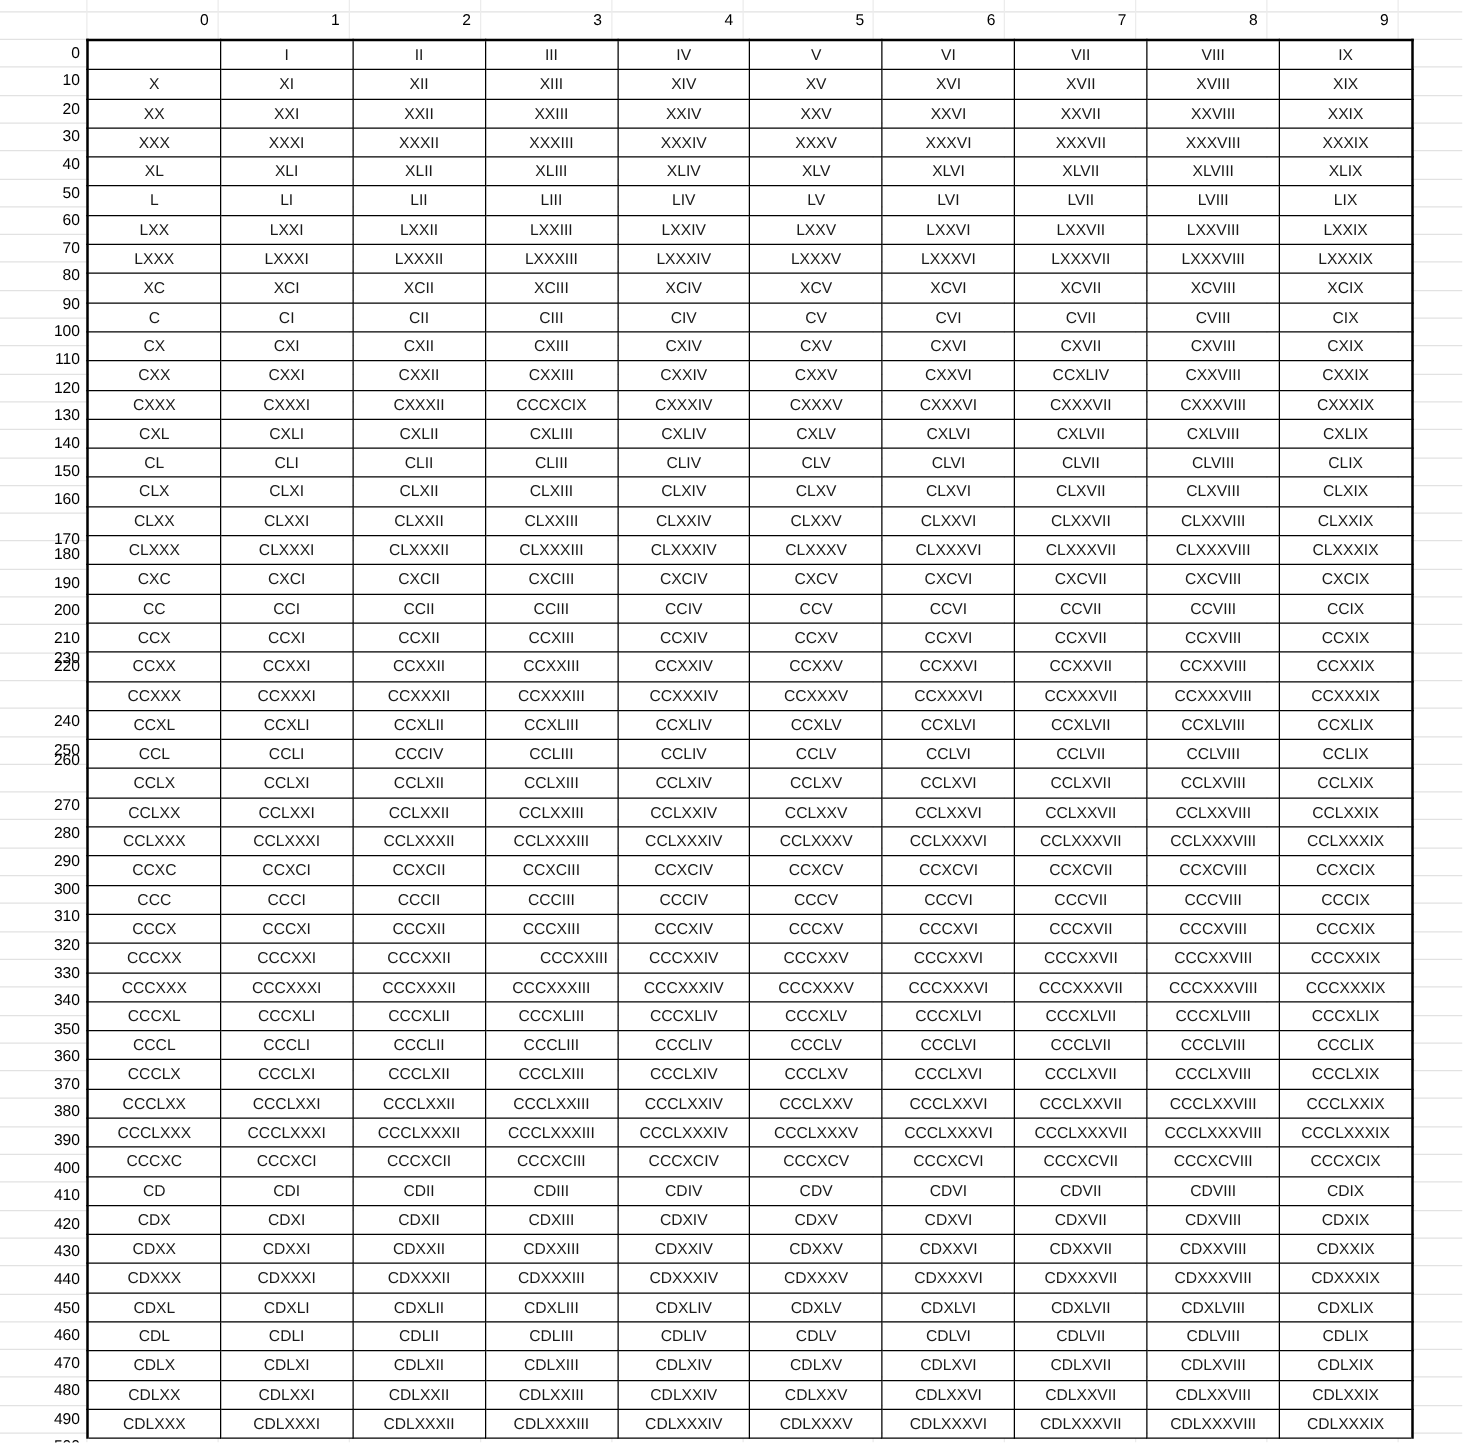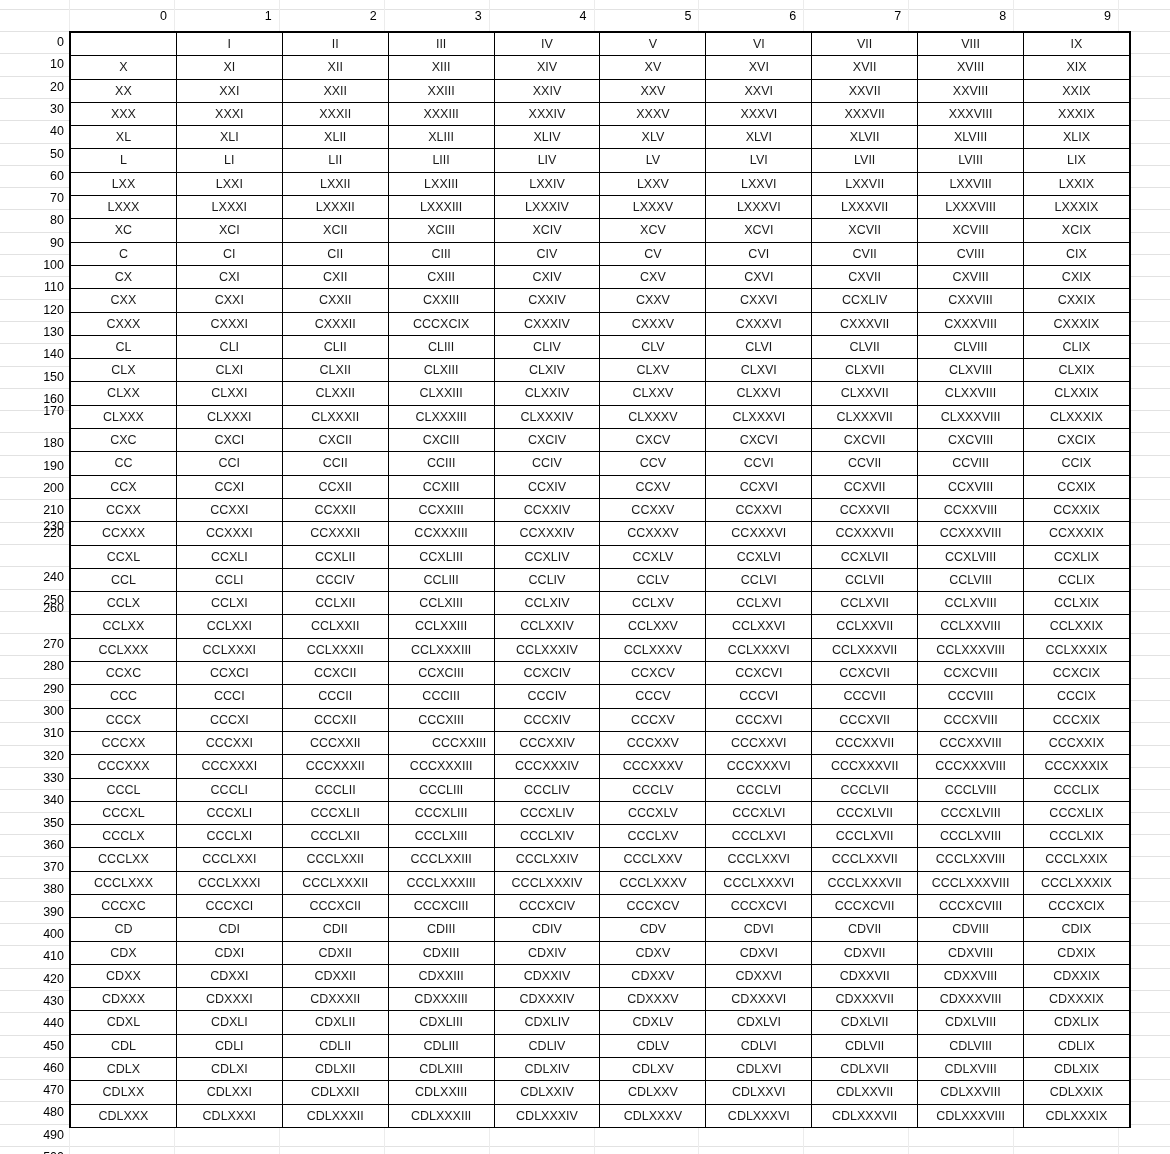--- a/index.html
+++ b/index.html
@@ -209,21 +209,21 @@
       <div class="row-header" style="top: 187.1px;">70</div>
       <div class="row-header" style="top: 209.4px;">80</div>
       <div class="row-header" style="top: 231.7px;">90</div>
       <div class="row-header" style="top: 254px;">100</div>
       <div class="row-header" style="top: 276.3px;">110</div>
       <div class="row-header" style="top: 298.6px;">120</div>
       <div class="row-header" style="top: 320.9px;">130</div>
       <div class="row-header" style="top: 343.2px;">140</div>
       <div class="row-header" style="top: 365.5px;">150</div>
       <div class="row-header" style="top: 387.8px;">160</div>
-      <div class="row-header" style="top: 400px;">170</div>
+      <div class="row-header" style="top: 420px;">170</div>
       <div class="row-header" style="top: 432.4px;">180</div>
       <div class="row-header" style="top: 454.7px;">190</div>
       <div class="row-header" style="top: 477px;">200</div>
       <div class="row-header" style="top: 499.3px;">210</div>
       <div class="row-header" style="top: 521.6px;">220</div>
       <div class="row-header" style="top: 515px;">230</div>
       <div class="row-header" style="top: 566.2px;">240</div>
       <div class="row-header" style="top: 588.5px;">250</div>
       <div class="row-header" style="top: 597px;">260</div>
       <div class="row-header" style="top: 633.1px;">270</div>
@@ -405,20 +405,32 @@
             <td style="width: 104.9px;">CXXXII</td>
             <td style="width: 104.9px;">CCCXCIX</td>
             <td style="width: 104.9px;">CXXXIV</td>
             <td style="width: 104.9px;">CXXXV</td>
             <td style="width: 104.9px;">CXXXVI</td>
             <td style="width: 104.9px;">CXXXVII</td>
             <td style="width: 104.9px;">CXXXVIII</td>
             <td style="width: 104.9px;">CXXXIX</td>
           </tr>
           <tr>
+            <td style="width: 104.9px;">CXL</td>
+            <td style="width: 104.9px;">CXLI</td>
+            <td style="width: 104.9px;">CXLII</td>
+            <td style="width: 104.9px;">CXLIII</td>
+            <td style="width: 104.9px;">CXLIV</td>
+            <td style="width: 104.9px;">CXLV</td>
+            <td style="width: 104.9px;">CXLVI</td>
+            <td style="width: 104.9px;">CXLVII</td>
+            <td style="width: 104.9px;">CXLVIII</td>
+            <td style="width: 104.9px;">CXLIX</td>
+          </tr>
+          <tr>
             <td style="width: 104.9px;">CL</td>
             <td style="width: 104.9px;">CLI</td>
             <td style="width: 104.9px;">CLII</td>
             <td style="width: 104.9px;">CLIII</td>
             <td style="width: 104.9px;">CLIV</td>
             <td style="width: 104.9px;">CLV</td>
             <td style="width: 104.9px;">CLVI</td>
             <td style="width: 104.9px;">CLVII</td>
             <td style="width: 104.9px;">CLVIII</td>
             <td style="width: 104.9px;">CLIX</td>
@@ -633,44 +645,44 @@
             <td style="width: 104.9px;">CCCXXXII</td>
             <td style="width: 104.9px;">CCCXXXIII</td>
             <td style="width: 104.9px;">CCCXXXIV</td>
             <td style="width: 104.9px;">CCCXXXV</td>
             <td style="width: 104.9px;">CCCXXXVI</td>
             <td style="width: 104.9px;">CCCXXXVII</td>
             <td style="width: 104.9px;">CCCXXXVIII</td>
             <td style="width: 104.9px;">CCCXXXIX</td>
           </tr>
           <tr>
+            <td style="width: 104.9px;">CCCXL</td>
+            <td style="width: 104.9px;">CCCXLI</td>
+            <td style="width: 104.9px;">CCCXLII</td>
+            <td style="width: 104.9px;">CCCXLIII</td>
+            <td style="width: 104.9px;">CCCXLIV</td>
+            <td style="width: 104.9px;">CCCXLV</td>
+            <td style="width: 104.9px;">CCCXLVI</td>
+            <td style="width: 104.9px;">CCCXLVII</td>
+            <td style="width: 104.9px;">CCCXLVIII</td>
+            <td style="width: 104.9px;">CCCXLIX</td>
+          </tr>
+          <tr>
             <td style="width: 104.9px;">CCCL</td>
             <td style="width: 104.9px;">CCCLI</td>
             <td style="width: 104.9px;">CCCLII</td>
             <td style="width: 104.9px;">CCCLIII</td>
             <td style="width: 104.9px;">CCCLIV</td>
             <td style="width: 104.9px;">CCCLV</td>
             <td style="width: 104.9px;">CCCLVI</td>
             <td style="width: 104.9px;">CCCLVII</td>
             <td style="width: 104.9px;">CCCLVIII</td>
             <td style="width: 104.9px;">CCCLIX</td>
           </tr>
           <tr>
-            <td style="width: 104.9px;">CCCXL</td>
-            <td style="width: 104.9px;">CCCXLI</td>
-            <td style="width: 104.9px;">CCCXLII</td>
-            <td style="width: 104.9px;">CCCXLIII</td>
-            <td style="width: 104.9px;">CCCXLIV</td>
-            <td style="width: 104.9px;">CCCXLV</td>
-            <td style="width: 104.9px;">CCCXLVI</td>
-            <td style="width: 104.9px;">CCCXLVII</td>
-            <td style="width: 104.9px;">CCCXLVIII</td>
-            <td style="width: 104.9px;">CCCXLIX</td>
-          </tr>
-          <tr>
             <td style="width: 104.9px;">CCCLX</td>
             <td style="width: 104.9px;">CCCLXI</td>
             <td style="width: 104.9px;">CCCLXII</td>
             <td style="width: 104.9px;">CCCLXIII</td>
             <td style="width: 104.9px;">CCCLXIV</td>
             <td style="width: 104.9px;">CCCLXV</td>
             <td style="width: 104.9px;">CCCLXVI</td>
             <td style="width: 104.9px;">CCCLXVII</td>
             <td style="width: 104.9px;">CCCLXVIII</td>
             <td style="width: 104.9px;">CCCLXIX</td>

